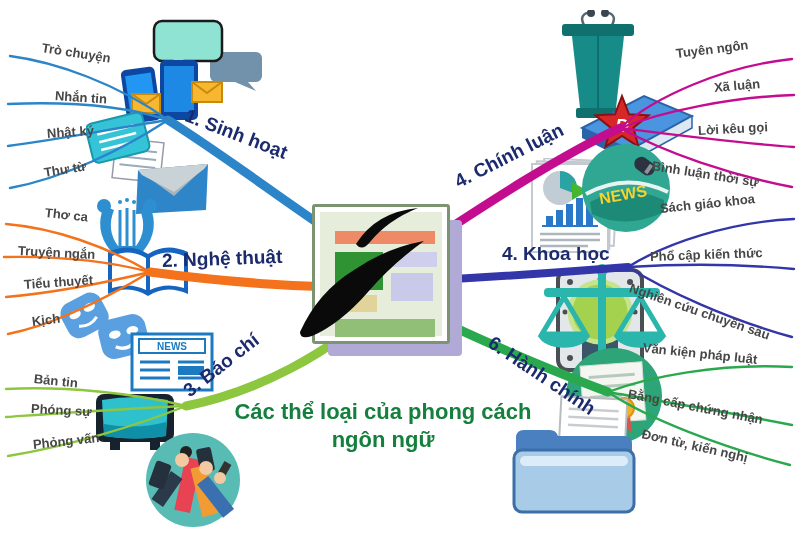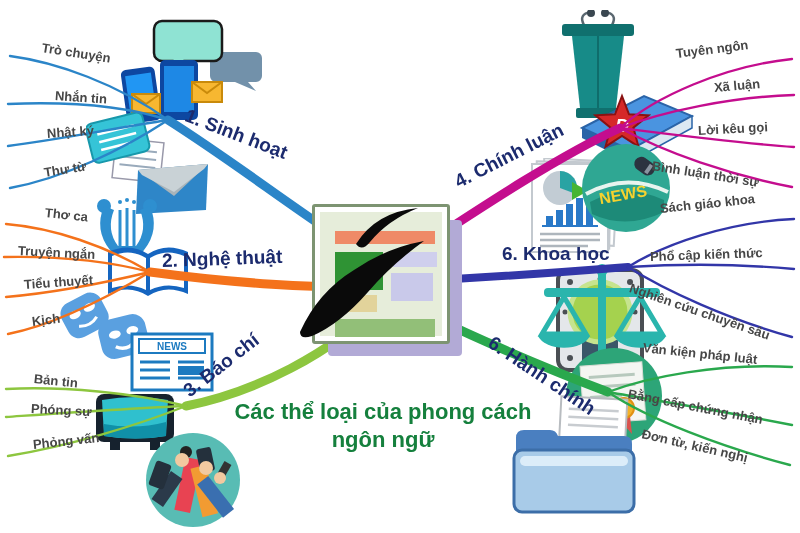--- a/index.html
+++ b/index.html
@@ -318,21 +318,21 @@
     <svg class="birds" width="170" height="160" viewBox="0 0 170 160">
       <path d="M68 60 Q88 28 130 24 Q100 36 82 58 Q74 68 68 60 Z" fill="#0a0a0a"></path>
       <path d="M12 148 Q30 108 66 86 Q98 64 136 57 Q104 80 80 108 Q52 140 24 152 Q12 156 12 148 Z" fill="#0a0a0a"></path>
     </svg>
   </div>
 
   <div class="main-label" style="left:186px;top:104px;transform:rotate(21deg)">1. Sinh hoạt</div>
   <div class="main-label" style="left:162px;top:250px;transform:rotate(-2deg)">2. Nghệ thuật</div>
   <div class="main-label" style="left:186px;top:382px;transform:rotate(-38deg)">3. Báo chí</div>
   <div class="main-label" style="left:456px;top:172px;transform:rotate(-27deg)">4. Chính luận</div>
-  <div class="main-label" style="left:502px;top:243px">6. Khoa học</div>
+  <div class="main-label" style="left:502px;top:243px">4. Khoa học</div>
   <div class="main-label" style="left:490px;top:330px;transform:rotate(34deg)">6. Hành chính</div>
 
   <div class="sub-label" style="left:42px;top:40px;transform:rotate(9deg)">Trò chuyện</div>
   <div class="sub-label" style="left:55px;top:88px;transform:rotate(4deg)">Nhắn tin</div>
   <div class="sub-label" style="left:47px;top:126px;transform:rotate(-4deg)">Nhật ký</div>
   <div class="sub-label" style="left:44px;top:165px;transform:rotate(-9deg)">Thư từ</div>
 
   <div class="sub-label" style="left:45px;top:205px;transform:rotate(6deg)">Thơ ca</div>
   <div class="sub-label" style="left:18px;top:243px;transform:rotate(3deg)">Truyện ngắn</div>
   <div class="sub-label" style="left:24px;top:277px;transform:rotate(-4deg)">Tiểu thuyết</div>

